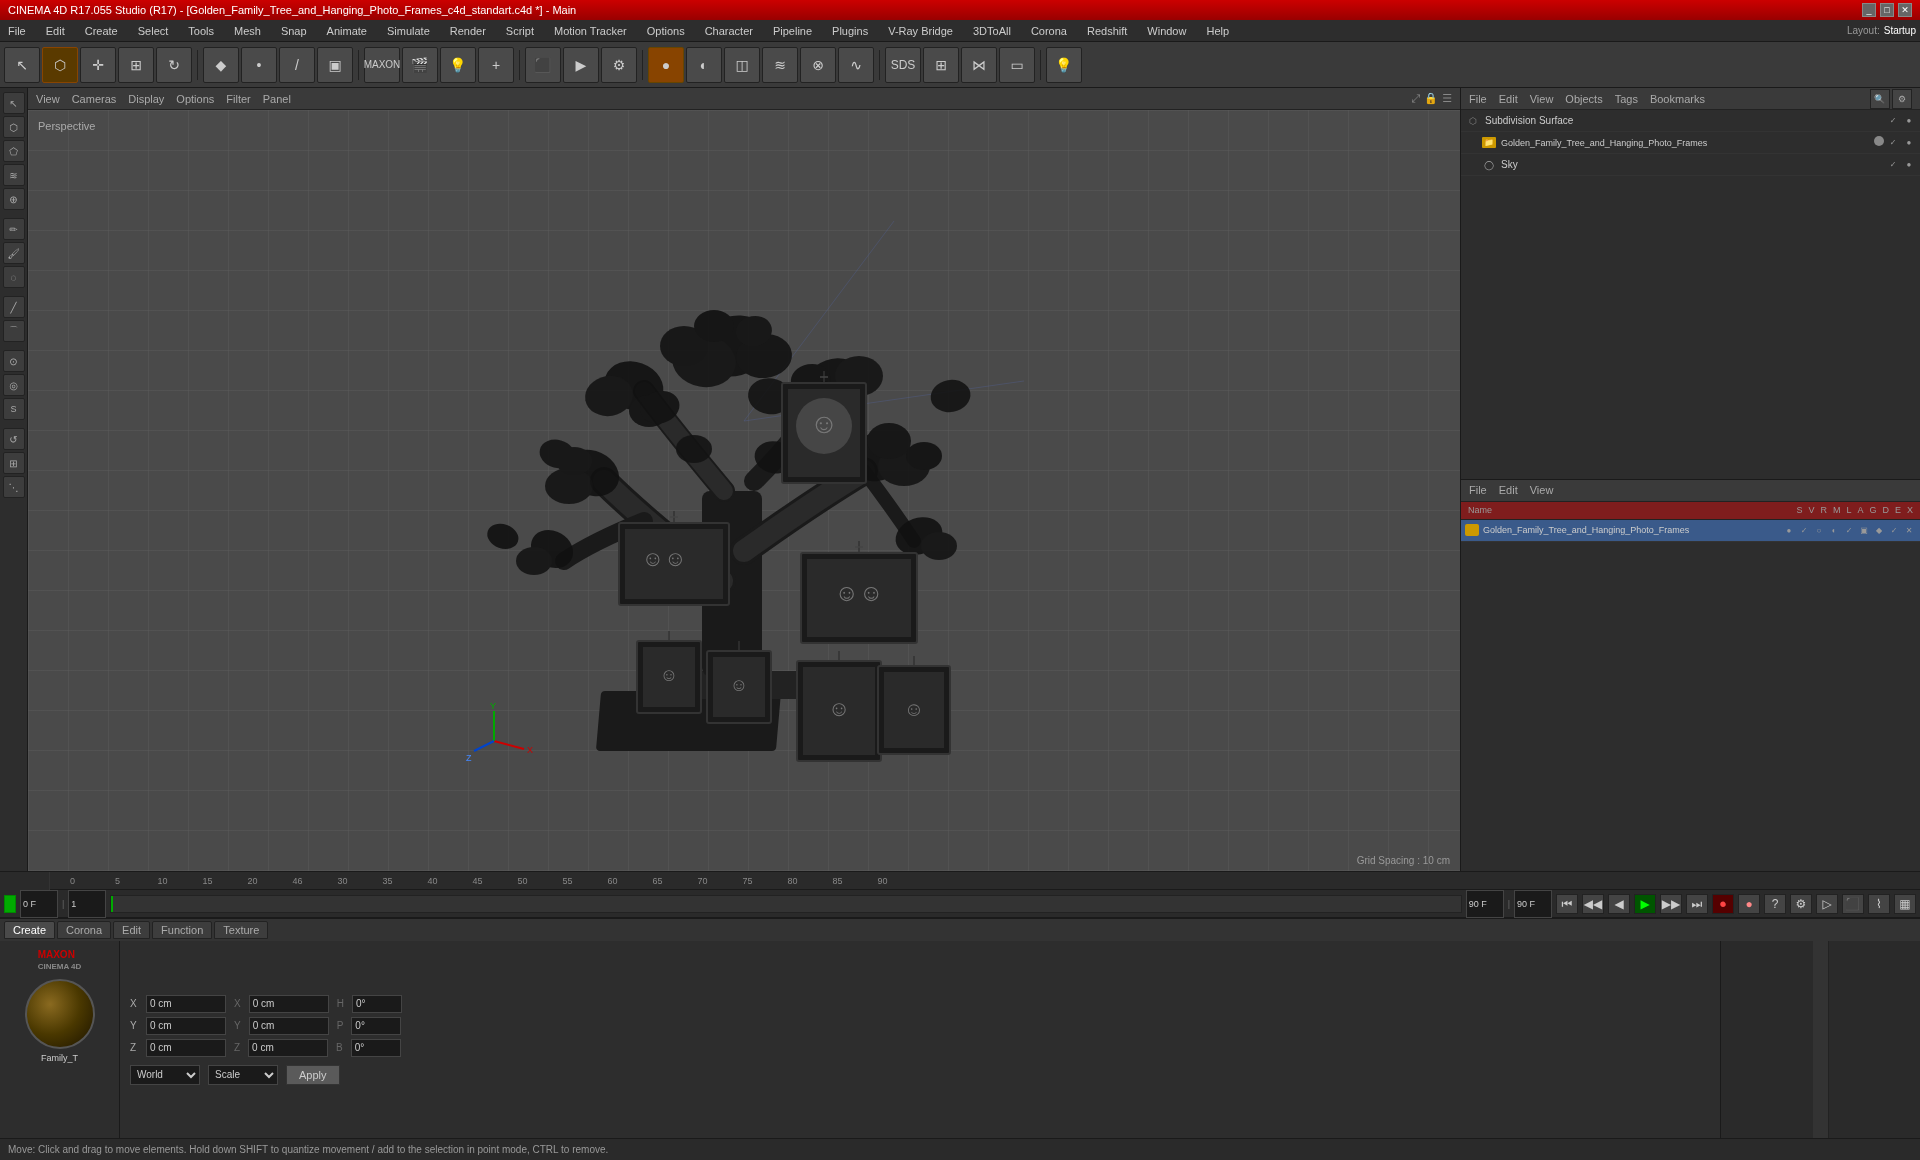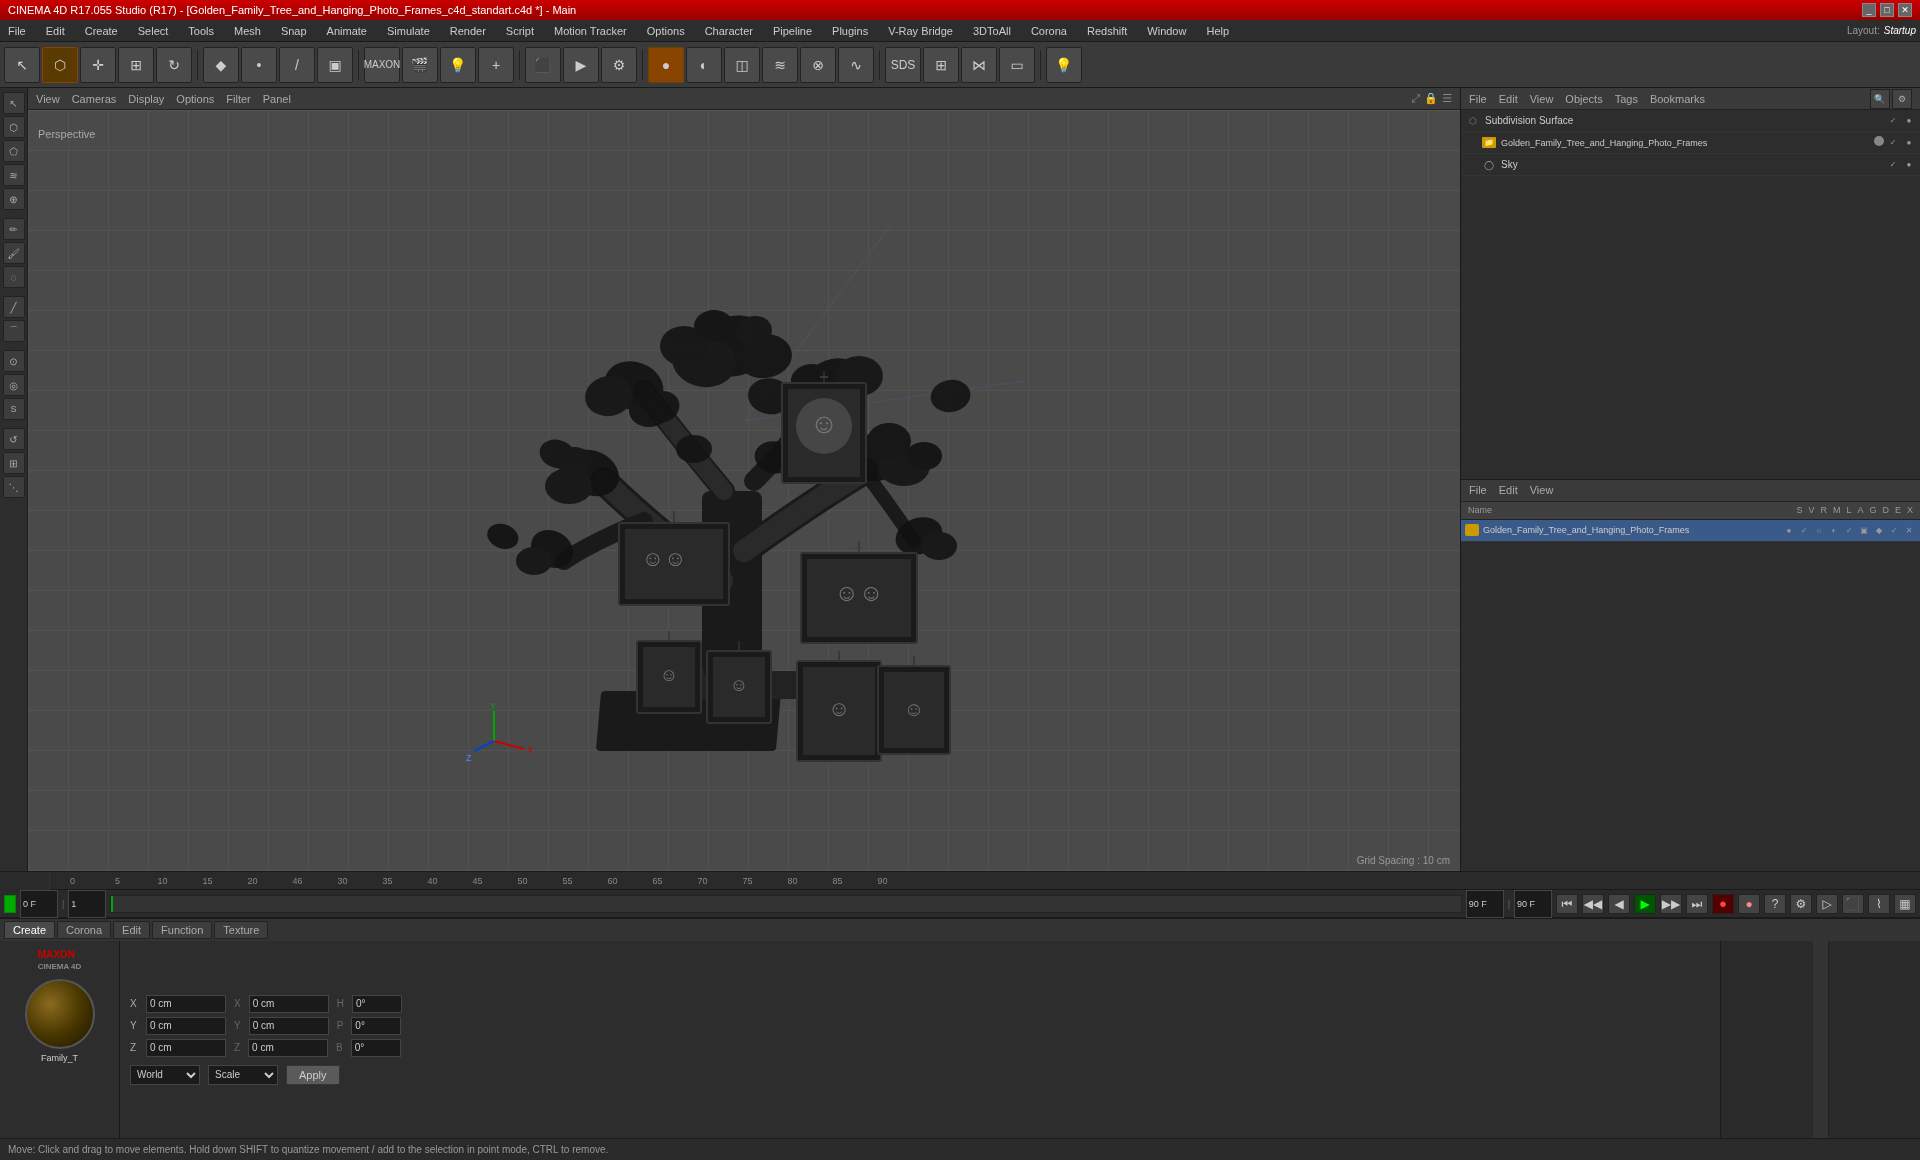--- a/index.html
+++ b/index.html
@@ -49,21 +49,21 @@
     
     #viewport {
       flex: 1; background: #444; position: relative; overflow: hidden;
     }
     #viewport-header {
       height: 22px; background: #3a3a3a; border-bottom: 1px solid #222;
       display: flex; align-items: center; gap: 12px; padding: 0 8px;
     }
     #viewport-header span { color: #aaa; cursor: pointer; font-size: 11px; }
     #viewport-label {
-      position: absolute; top: 40px; left: 10px; color: #aaa; font-size: 11px;
+      position: absolute; top: 32px; left: 10px; color: #aaa; font-size: 11px;
     }
 
     
     #grid-bg {
       position: absolute; top: 22px; left: 0; right: 0; bottom: 0;
       background-color: #4a4a4a;
       background-image:
         linear-gradient(rgba(100,100,100,0.3) 1px, transparent 1px),
         linear-gradient(90deg, rgba(100,100,100,0.3) 1px, transparent 1px);
       background-size: 40px 40px;
@@ -108,21 +108,21 @@
     #obj-manager-bottom {
       flex: 1;
       display: flex; flex-direction: column;
     }
     #obj-manager-bottom-header {
       height: 22px; background: #3a3a3a; border-bottom: 1px solid #222;
       display: flex; align-items: center; padding: 0 8px; gap: 12px;
     }
     #obj-manager-bottom-header span { color: #aaa; cursor: pointer; font-size: 11px; }
     #obj-table-header {
-      height: 18px; background: #404040; border-bottom: 1px solid #222;
+      height: 18px; background: #7f1d1d; border-bottom: 1px solid #222;
       display: flex; align-items: center; padding: 0 4px;
     }
     #obj-table-header .th { color: #999; font-size: 9px; padding: 0 3px; }
     #obj-table-header .th-name { flex: 1; }
     .obj-row {
       height: 22px; display: flex; align-items: center; padding: 0 4px;
       cursor: pointer; border-bottom: 1px solid #333;
     }
     .obj-row.selected { background: #3a5a8a; }
     .obj-row-name { flex: 1; color: #ccc; font-size: 10px; }
@@ -211,21 +211,21 @@
   <span class="menu-item">Pipeline</span>
   <span class="menu-item">Plugins</span>
   <span class="menu-item">V-Ray Bridge</span>
   <span class="menu-item">3DToAll</span>
   <span class="menu-item">Corona</span>
   <span class="menu-item">Redshift</span>
   <span class="menu-item">Window</span>
   <span class="menu-item">Help</span>
   <div class="layout-area" style="margin-left:auto;display:flex;align-items:center;gap:4px;color:#999;font-size:10px;">
     <span>Layout:</span>
-    <span style="color:#fff;cursor:pointer;font-style:italic;">Startup</span>
+    <span style="color:#fff;cursor:pointer;">Startup</span>
   </div>
 </div>
 
 <div id="toolbar">
 
   <div class="tool-btn">↖</div>
   <div class="tool-btn" style="background:#5a3a00;border-color:#884400;">⬡</div>
   <div class="tool-btn">✛</div>
   <div class="tool-btn">⊞</div>
   <div class="tool-btn">↻</div>

